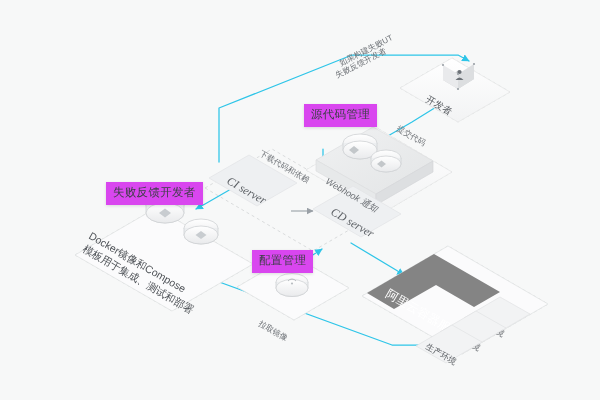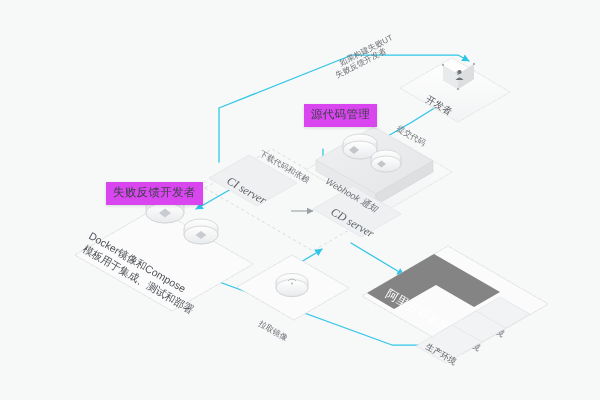--- a/index.html
+++ b/index.html
@@ -201,14 +201,17 @@
     <text x="258" y="325" font-size="8" transform="rotate(30 258 325)">拉取镜像</text>
   </g>
 </svg>
 
 <div class="chip sourcecode">
   <span>源代码管理</span>
 </div>
 <div class="chip registry">
   <span>失败反馈开发者</span>
 </div>
+<div class="chip configmgmt">
+  <span>配置管理</span>
+</div>
 
 </div>
 
 </body></html>

